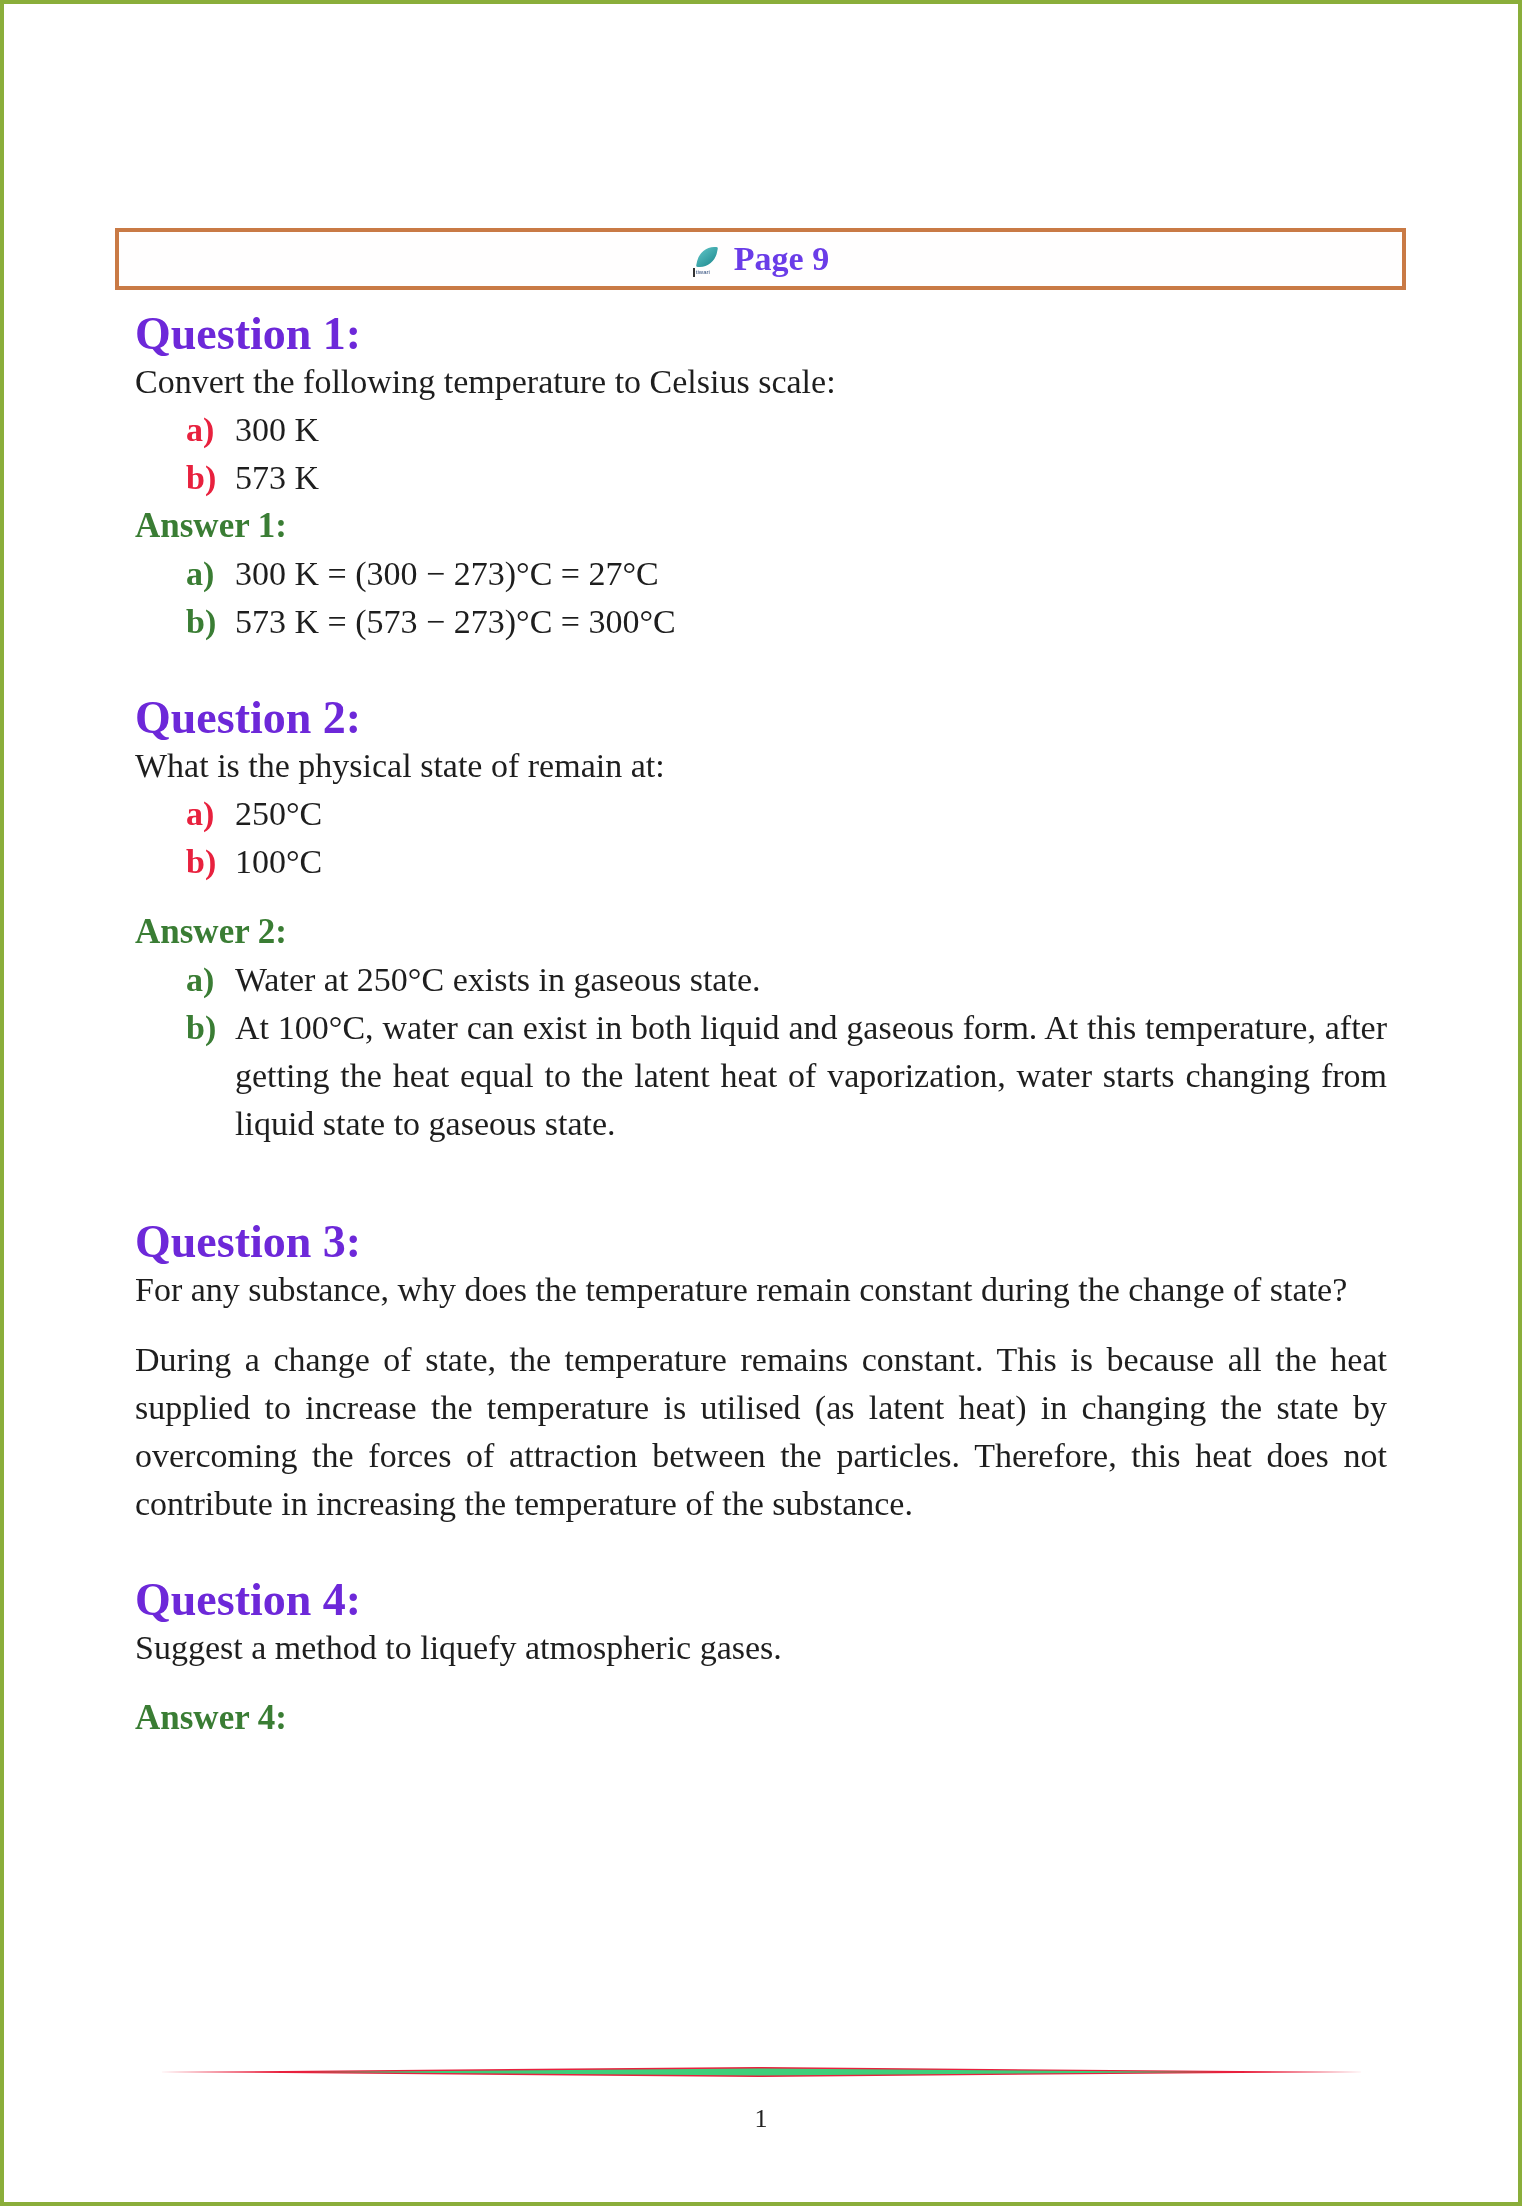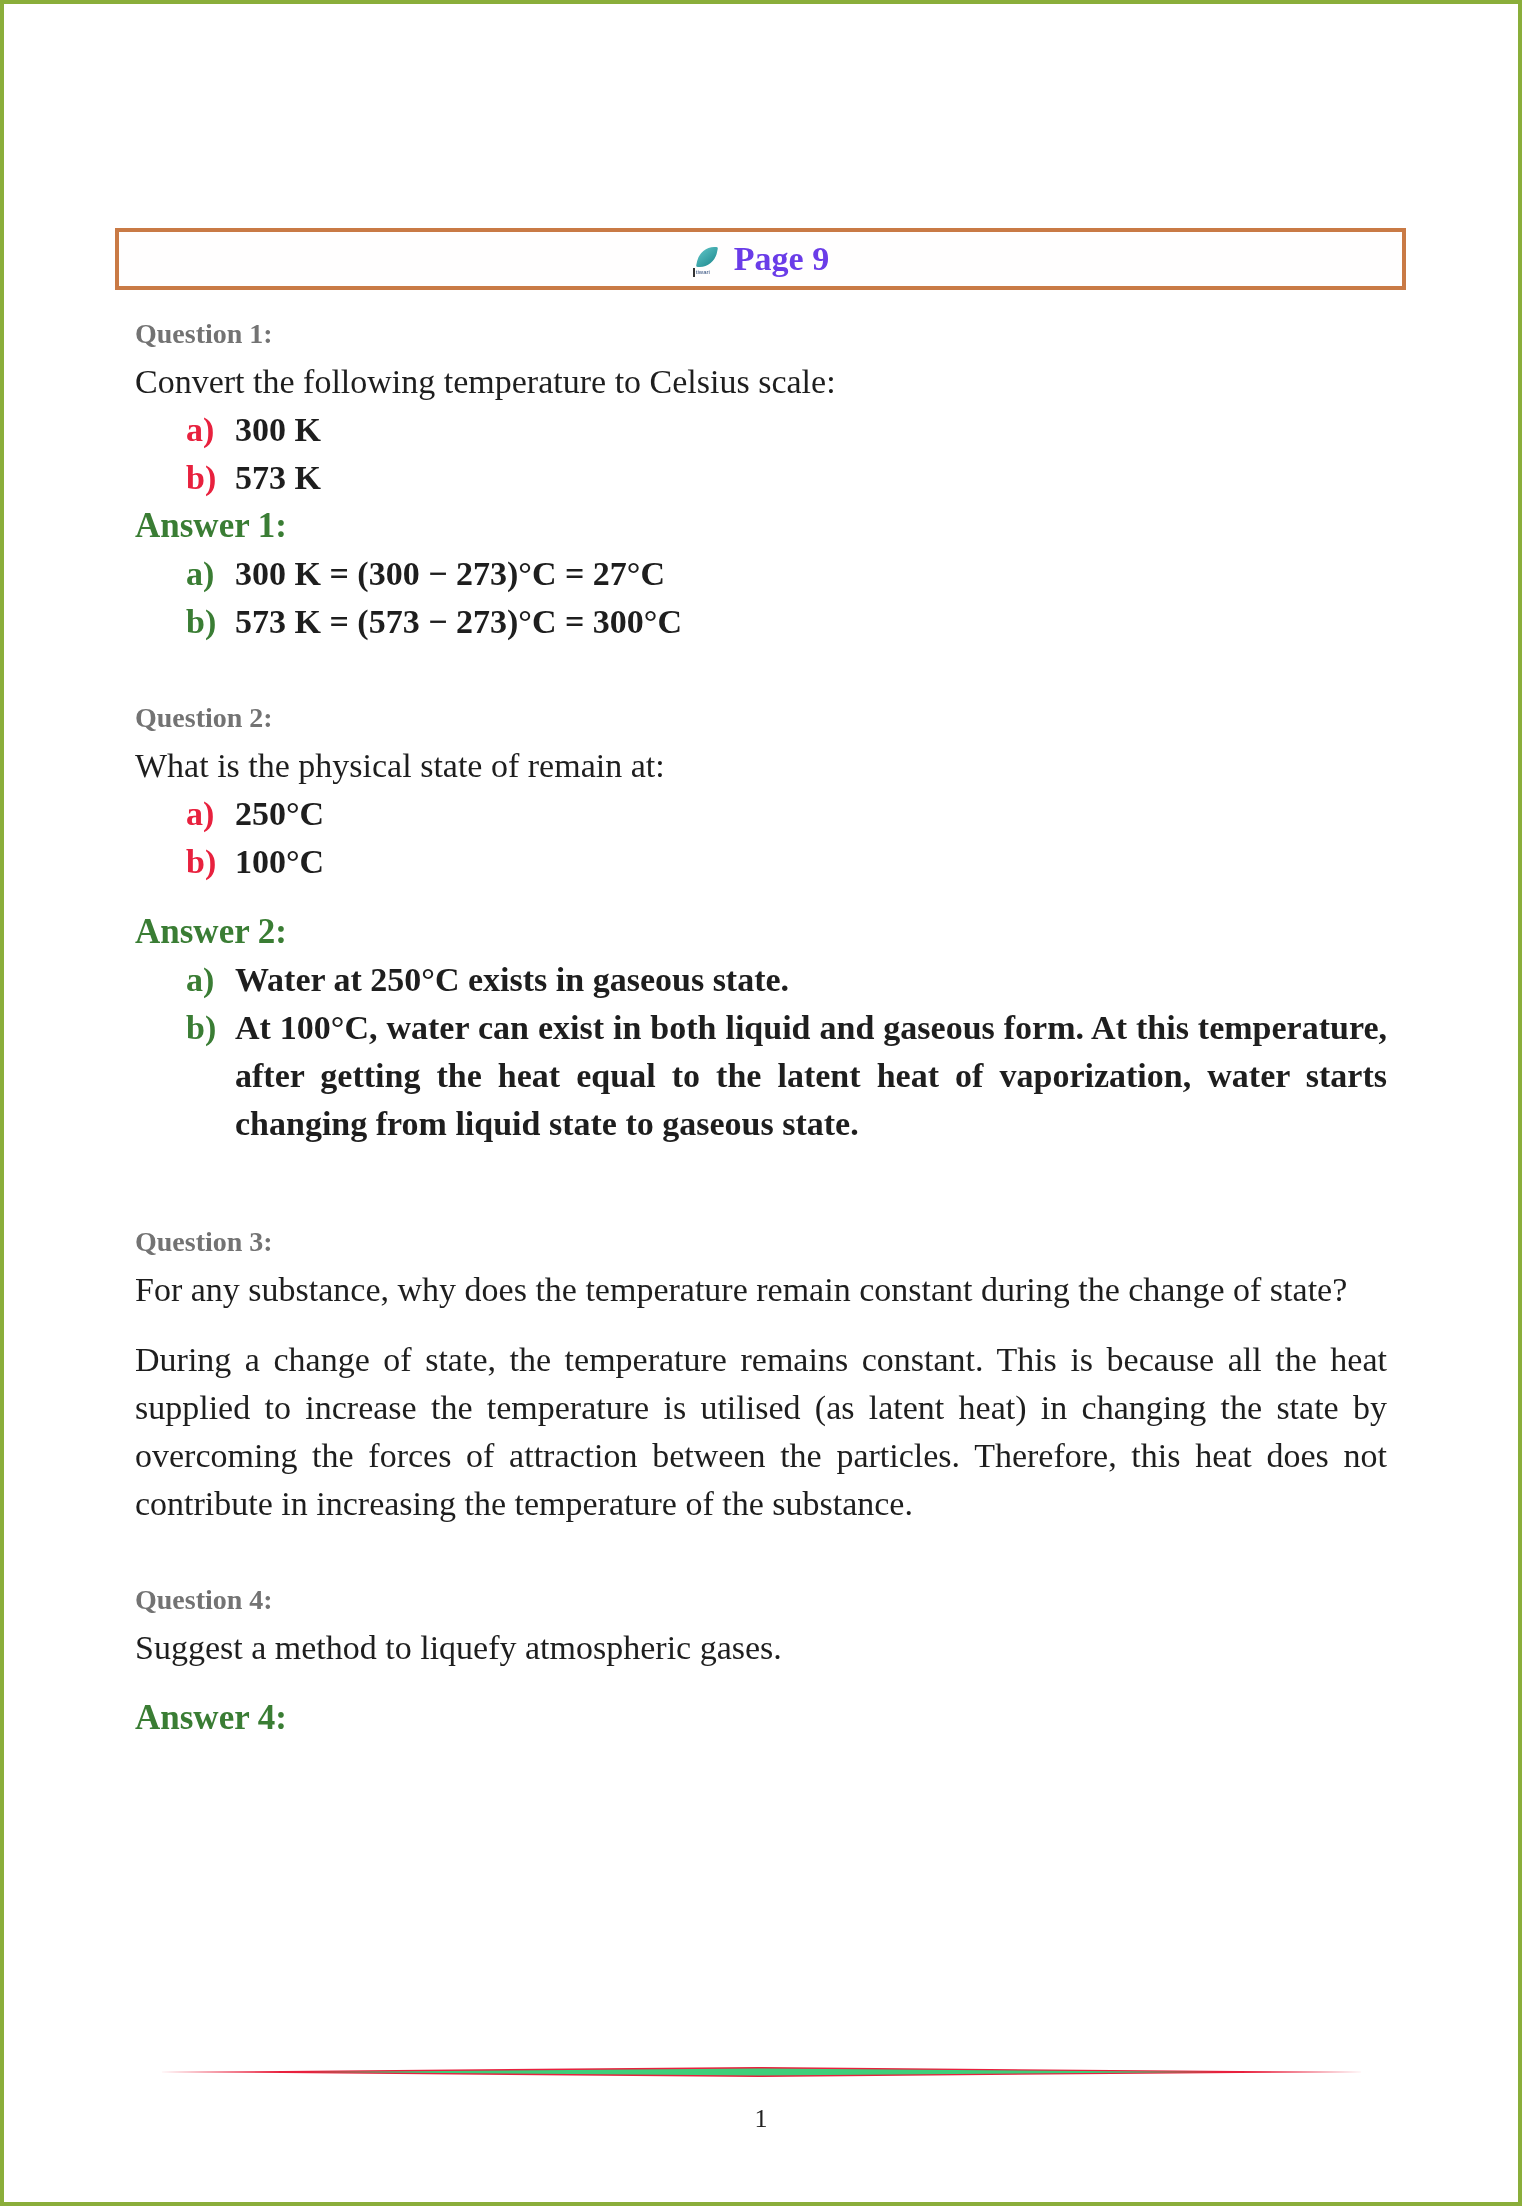--- a/index.html
+++ b/index.html
@@ -27,28 +27,28 @@
   }
   .header-title {
     font-family: "Liberation Serif", serif; font-weight: bold; font-size: 34px;
     color: #6a3ce8; line-height: 36px;
   }
   .content {
     position: absolute; left: 135px; top: 310px; width: 1252px;
     font-family: "Liberation Serif", serif; font-size: 34px; color: #1e1e1e;
     line-height: 48px;
   }
-  .q-heading { color: #737373; font-weight: bold; font-size: 28px; line-height: 48px; }
+  .q-heading { color: #6d28d9; font-weight: bold; font-size: 46px; line-height: 48px; }
   .a-heading { color: #3a7d34; font-weight: bold; font-size: 35px; line-height: 48px; }
   .para { text-align: justify; }
   .sub-item { display: flex; padding-left: 51px; }
   .sub-item .marker { width: 49px; flex: 0 0 49px; font-weight: bold; }
   .sub-item .marker.q { color: #e8213e; }
   .sub-item .marker.a { color: #3a7d34; }
-  .sub-item .text { flex: 1; text-align: justify; font-weight: bold; }
+  .sub-item .text { flex: 1; text-align: justify; }
   .gap-s { height: 22px; }
   .gap-m { height: 48px; }
   .gap-l { height: 70px; }
   em { font-style: italic; }
   .footer-line {
     position: absolute; left: 158px; top: 2066px; width: 1207px; height: 12px;
   }
   .page-number {
     position: absolute; left: 0; width: 1522px; top: 2104px; text-align: center;
     font-family: "Liberation Serif", serif; font-size: 26px; color: #222;

